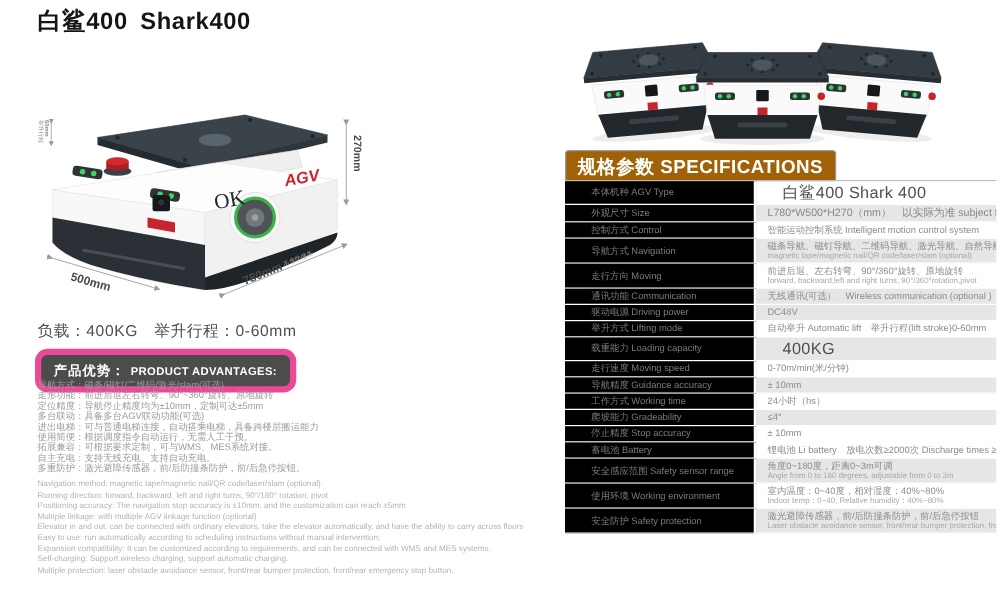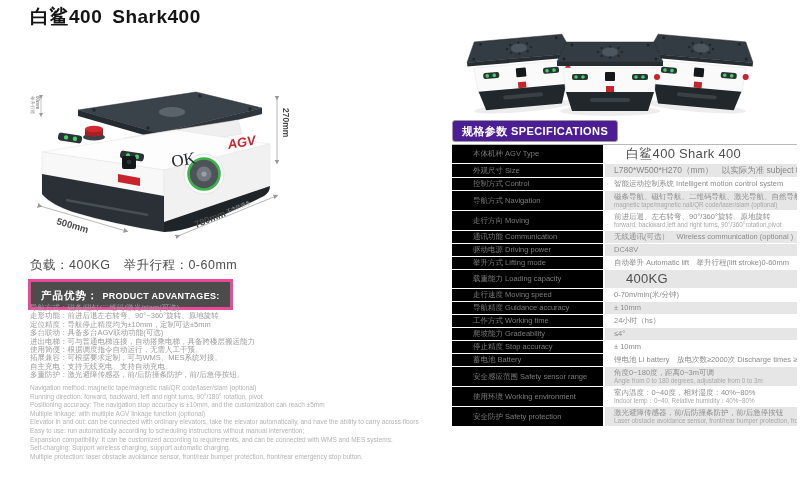--- a/index.html
+++ b/index.html
@@ -11,34 +11,34 @@
   .title .en{margin-left:10px;}
 
   
   .hero{position:absolute;left:28px;top:76px;width:300px;height:185px;}
   .hero svg{display:block;width:300px;height:185px;}
 
   
   .load-line{position:absolute;left:30px;top:257px;font-size:12.5px;color:#4d4d4d;letter-spacing:.5px;}
 
   
-  .adv-badge{position:absolute;left:28px;top:279px;background:#4c4c4c;border:3px solid #ec4899;border-radius:0;
+  .adv-badge{position:absolute;left:28px;top:279px;background:#4c4c4c;border:5px solid #ec4899;border-radius:10px;
     color:#fff;padding:3px 10px 4px 10px;white-space:nowrap;}
   .adv-badge .cn{font-size:10.5px;font-weight:bold;letter-spacing:1px;}
   .adv-badge .en{font-size:9px;font-weight:bold;margin-left:4px;letter-spacing:.3px;}
 
   .adv-cn{position:absolute;left:30px;top:304px;font-size:7.5px;line-height:8.4px;color:#9b9b9b;white-space:nowrap;}
   .adv-en{position:absolute;left:30px;top:384px;font-size:6.5px;line-height:8.6px;color:#b3b3b3;white-space:nowrap;}
 
   
   .trio{position:absolute;left:448px;top:12px;width:348px;height:106px;}
   .trio svg{display:block;width:348px;height:106px;}
 
-  .spec-badge{position:absolute;left:452px;top:120px;background:#4c1d95;border:1px solid #9a9a9a;border-radius:3px;
-    color:#fff;font-size:11px;font-weight:bold;padding:2.5px 9px;letter-spacing:.4px;white-space:nowrap;}
+  .spec-badge{position:absolute;left:452px;top:120px;background:#a16207;border:1px solid #9a9a9a;border-radius:3px;
+    color:#fff;font-size:15px;font-weight:bold;padding:2.5px 9px;letter-spacing:.4px;white-space:nowrap;}
 
   .spec-table{position:absolute;left:452px;top:144px;width:345px;border-collapse:separate;border-spacing:0;
     border-top:1px solid #b9b9b9;table-layout:fixed;}
   .spec-table td{vertical-align:middle;border-bottom:1px solid #fff;overflow:hidden;}
   td.label{background:#000000;width:130px;font-size:7.5px;color:#7b7b7b;padding:2px 0 2px 21px;
     border-right:2px solid #fff;white-space:nowrap;line-height:8px;}
   td.value{padding:2px 0 2px 9px;line-height:8px;background:#fff;}
   tr.r-odd td.value{background:#e6e6e6;}
   td.value .cn{font-size:7.5px;color:#8c8c8c;line-height:8px;white-space:nowrap;}
   td.value .en{font-size:6.3px;color:#a8a8a8;line-height:7px;white-space:nowrap;}

